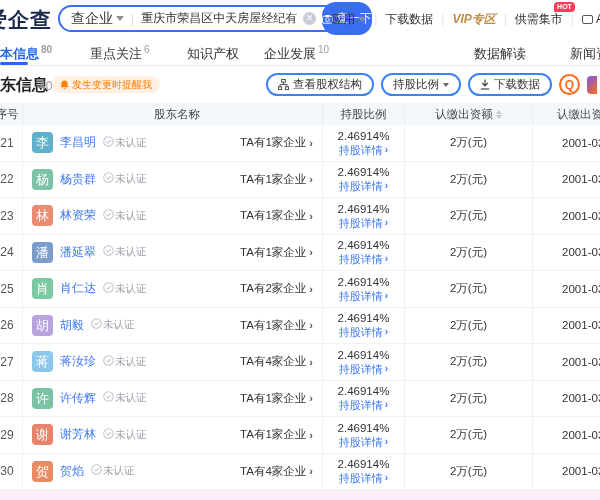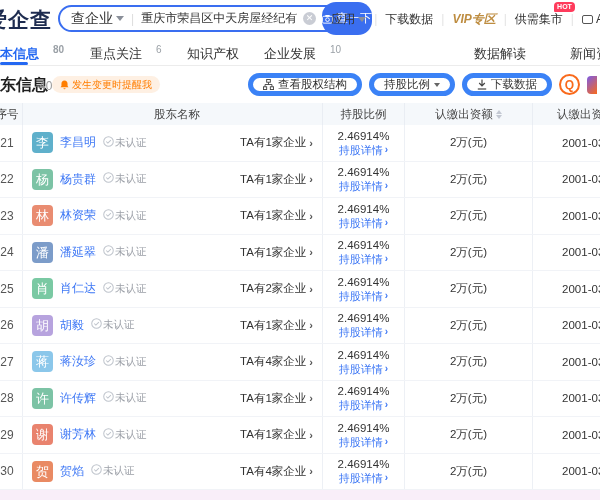--- a/index.html
+++ b/index.html
@@ -20,31 +20,31 @@
   .topnav { position:absolute; right:-4px; top:0; height:38px; display:flex; align-items:center; font-size:12px; color:#333; }
   .topnav .nav-item { display:flex; align-items:center; gap:3px; white-space:nowrap; cursor:pointer; position:relative; }
   .topnav .nav-sep { color:#e3e3e3; margin:0 8px; }
   .nav-vip { font-weight:bold; font-style:italic; color:#BE8D41; }
   .hot-badge { position:absolute; top:-9px; right:-12px; background:#FF3B5C; color:#fff; font-size:7px; font-weight:bold; font-style:normal; padding:1px 3px; border-radius:4px 4px 4px 1px; line-height:1.2; }
   .monitor-icon { width:11px; height:9px; border:1px solid #555; border-radius:2px; display:inline-block; }
 
   
   .tabsbar { position:absolute; left:0; top:38px; width:600px; height:28px; background:#fff; border-bottom:1px solid #ececec; }
   .tab { position:absolute; top:0; height:27px; display:flex; align-items:flex-start; padding-top:7px; font-size:13px; color:#333; cursor:pointer; white-space:nowrap; }
-  .tab .count { font-size:10px; color:#9aa0a6; margin-left:14px; margin-top:-1px; }
+  .tab .count { font-size:10px; color:#9aa0a6; margin-left:2px; margin-top:-1px; }
   .tab.active { color:#2468F2; font-weight:bold; }
   .tab-underline { position:absolute; left:0; top:62px; width:28px; height:3px; background:#2468F2; border-radius:2px; }
 
   
   .section { position:absolute; left:0; top:66px; width:600px; height:37px; background:#fff; }
   .sec-title { position:absolute; left:-16px; top:9px; font-size:16px; font-weight:bold; color:#1f1f1f; }
   .sec-count { position:absolute; left:39px; top:13px; font-size:12px; color:#999; }
   .alert-pill { position:absolute; left:52px; top:10px; height:17px; background:#FEF0E3; color:#FF7D00; font-size:10px; border-radius:9px; display:flex; align-items:center; gap:3px; padding:0 8px; cursor:pointer; white-space:nowrap; }
   .sec-btns { position:absolute; right:3px; top:7px; display:flex; align-items:center; gap:7px; }
-  .pill-btn { height:23px; border:5px solid #3b82f6; border-radius:12px; background:#fff; font-size:11.5px; color:#333; display:inline-flex; align-items:center; gap:4px; padding:0 10px; cursor:pointer; white-space:nowrap; }
+  .pill-btn { height:23px; border:2px solid #3b82f6; border-radius:12px; background:#fff; font-size:11.5px; color:#333; display:inline-flex; align-items:center; gap:4px; padding:0 10px; cursor:pointer; white-space:nowrap; }
   .ai-circle { width:21px; height:21px; border-radius:50%; background:#fff; border:2px solid #F96A1C; color:#F96A1C; font-weight:bold; font-size:12px; display:flex; align-items:center; justify-content:center; cursor:pointer; flex:none; }
   .ai-extra { width:10px; height:18px; border-radius:4px 0 0 4px; background:linear-gradient(135deg,#7B5BE6,#F96A1C); flex:none; }
   .caret-sm { width:0; height:0; border-left:3.5px solid transparent; border-right:3.5px solid transparent; border-top:4px solid #666; display:inline-block; }
 
   
   .table { position:absolute; left:-8px; top:103px; width:658px; }
   .tr, .thead { display:flex; }
   .thead { height:22px; background:#F5F8FB; font-size:11.5px; color:#444; }
   .td, .th { display:flex; align-items:center; justify-content:center; border-right:1px solid #EDF0F5; }
   .th { border-right:1px solid #E9EDF3; }

